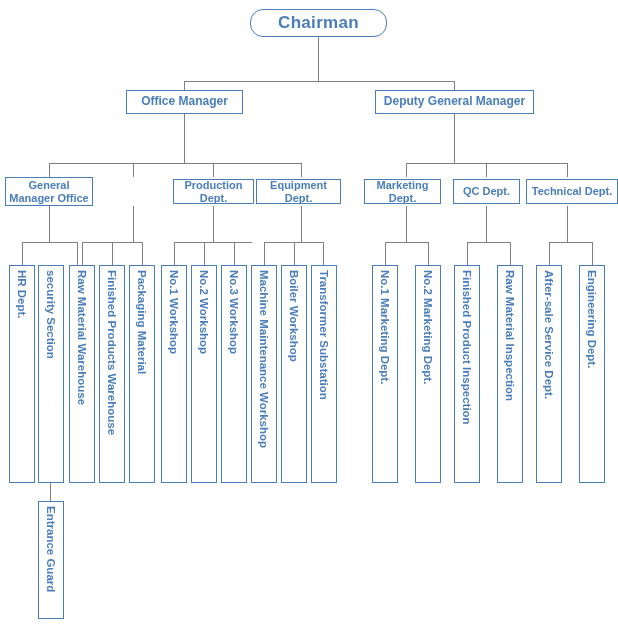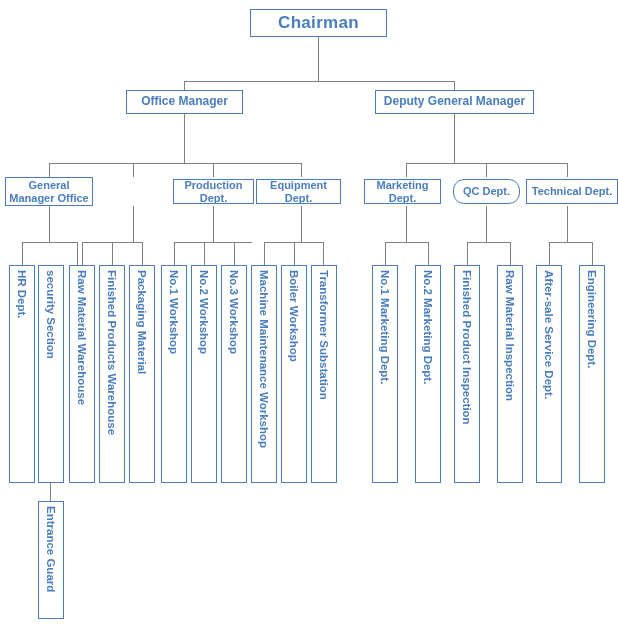--- a/index.html
+++ b/index.html
@@ -118,31 +118,31 @@
   <div class="conn v" style="left:486px; top:206px; height:37px;"></div>
   <div class="conn h" style="left:467px; top:242px; width:43px;"></div>
   <div class="conn v" style="left:467px; top:242px; height:23px;"></div>
   <div class="conn v" style="left:510px; top:242px; height:23px;"></div>
 
   <div class="conn v" style="left:567px; top:206px; height:37px;"></div>
   <div class="conn h" style="left:549px; top:242px; width:43px;"></div>
   <div class="conn v" style="left:549px; top:242px; height:23px;"></div>
   <div class="conn v" style="left:592px; top:242px; height:23px;"></div>
 
-  <div class="node title" style="left:250px; top:9px; width:137px; height:28px;">Chairman</div>
+  <div class="node title" style="left:250px; top:9px; width:137px; height:28px;border-radius:13px;">Chairman</div>
 
   <div class="node lvl2" style="left:126px; top:90px; width:117px; height:24px;">Office Manager</div>
   <div class="node horiz" style="left:5px; top:177px; width:88px; height:29px;">General Manager Office</div>
 
   <div class="node lvl2" style="left:375px; top:90px; width:159px; height:24px;">Deputy General Manager</div>
   <div class="node horiz" style="left:173px; top:179px; width:81px; height:25px;">Production Dept.</div>
   <div class="node horiz" style="left:256px; top:179px; width:85px; height:25px;">Equipment Dept.</div>
 
   <div class="node horiz" style="left:364px; top:179px; width:77px; height:25px;">Marketing Dept.</div>
-  <div class="node horiz" style="left:453px; top:179px; width:67px; height:25px;border-radius:11px;">QC Dept.</div>
+  <div class="node horiz" style="left:453px; top:179px; width:67px; height:25px;">QC Dept.</div>
   <div class="node horiz" style="left:526px; top:179px; width:92px; height:25px;">Technical Dept.</div>
 
   <div class="node vert" style="left:9px; top:265px; width:26px; height:218px;">
       <span>HR Dept.</span>
     </div>
   <div class="node vert" style="left:38px; top:265px; width:26px; height:218px;">
       <span>security Section</span>
     </div>
   <div class="node vert" style="left:69px; top:265px; width:26px; height:218px;">
       <span>Raw Material Warehouse</span>

